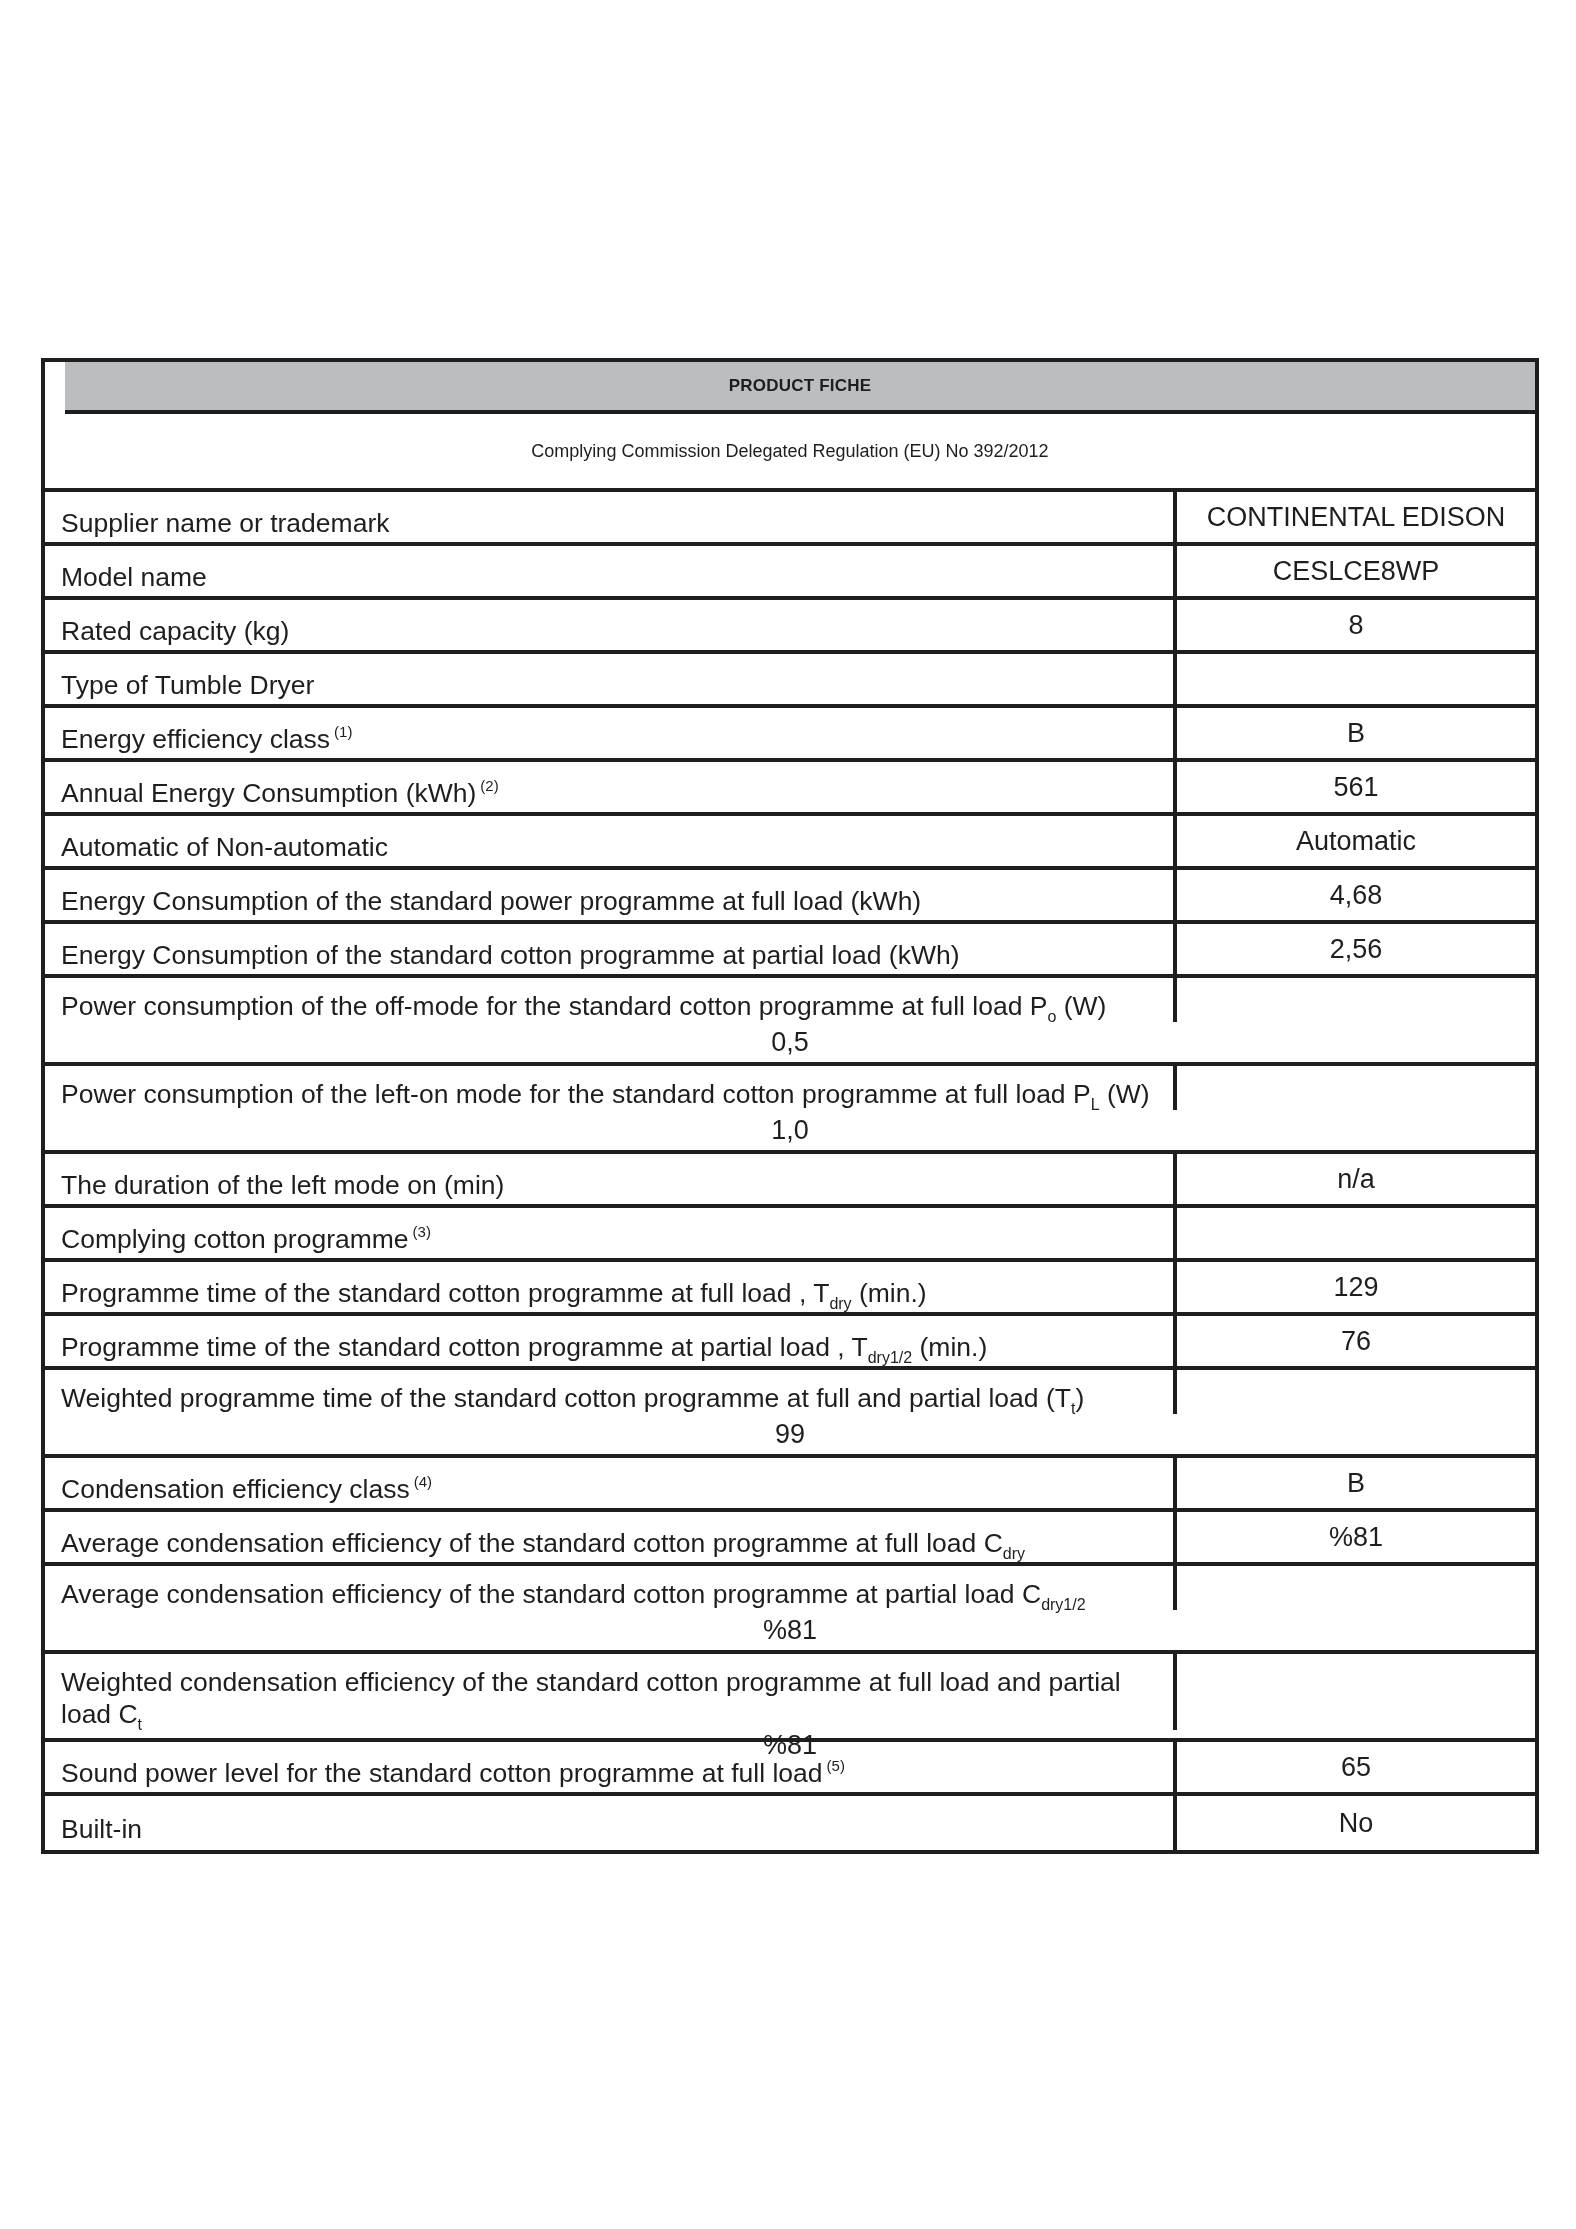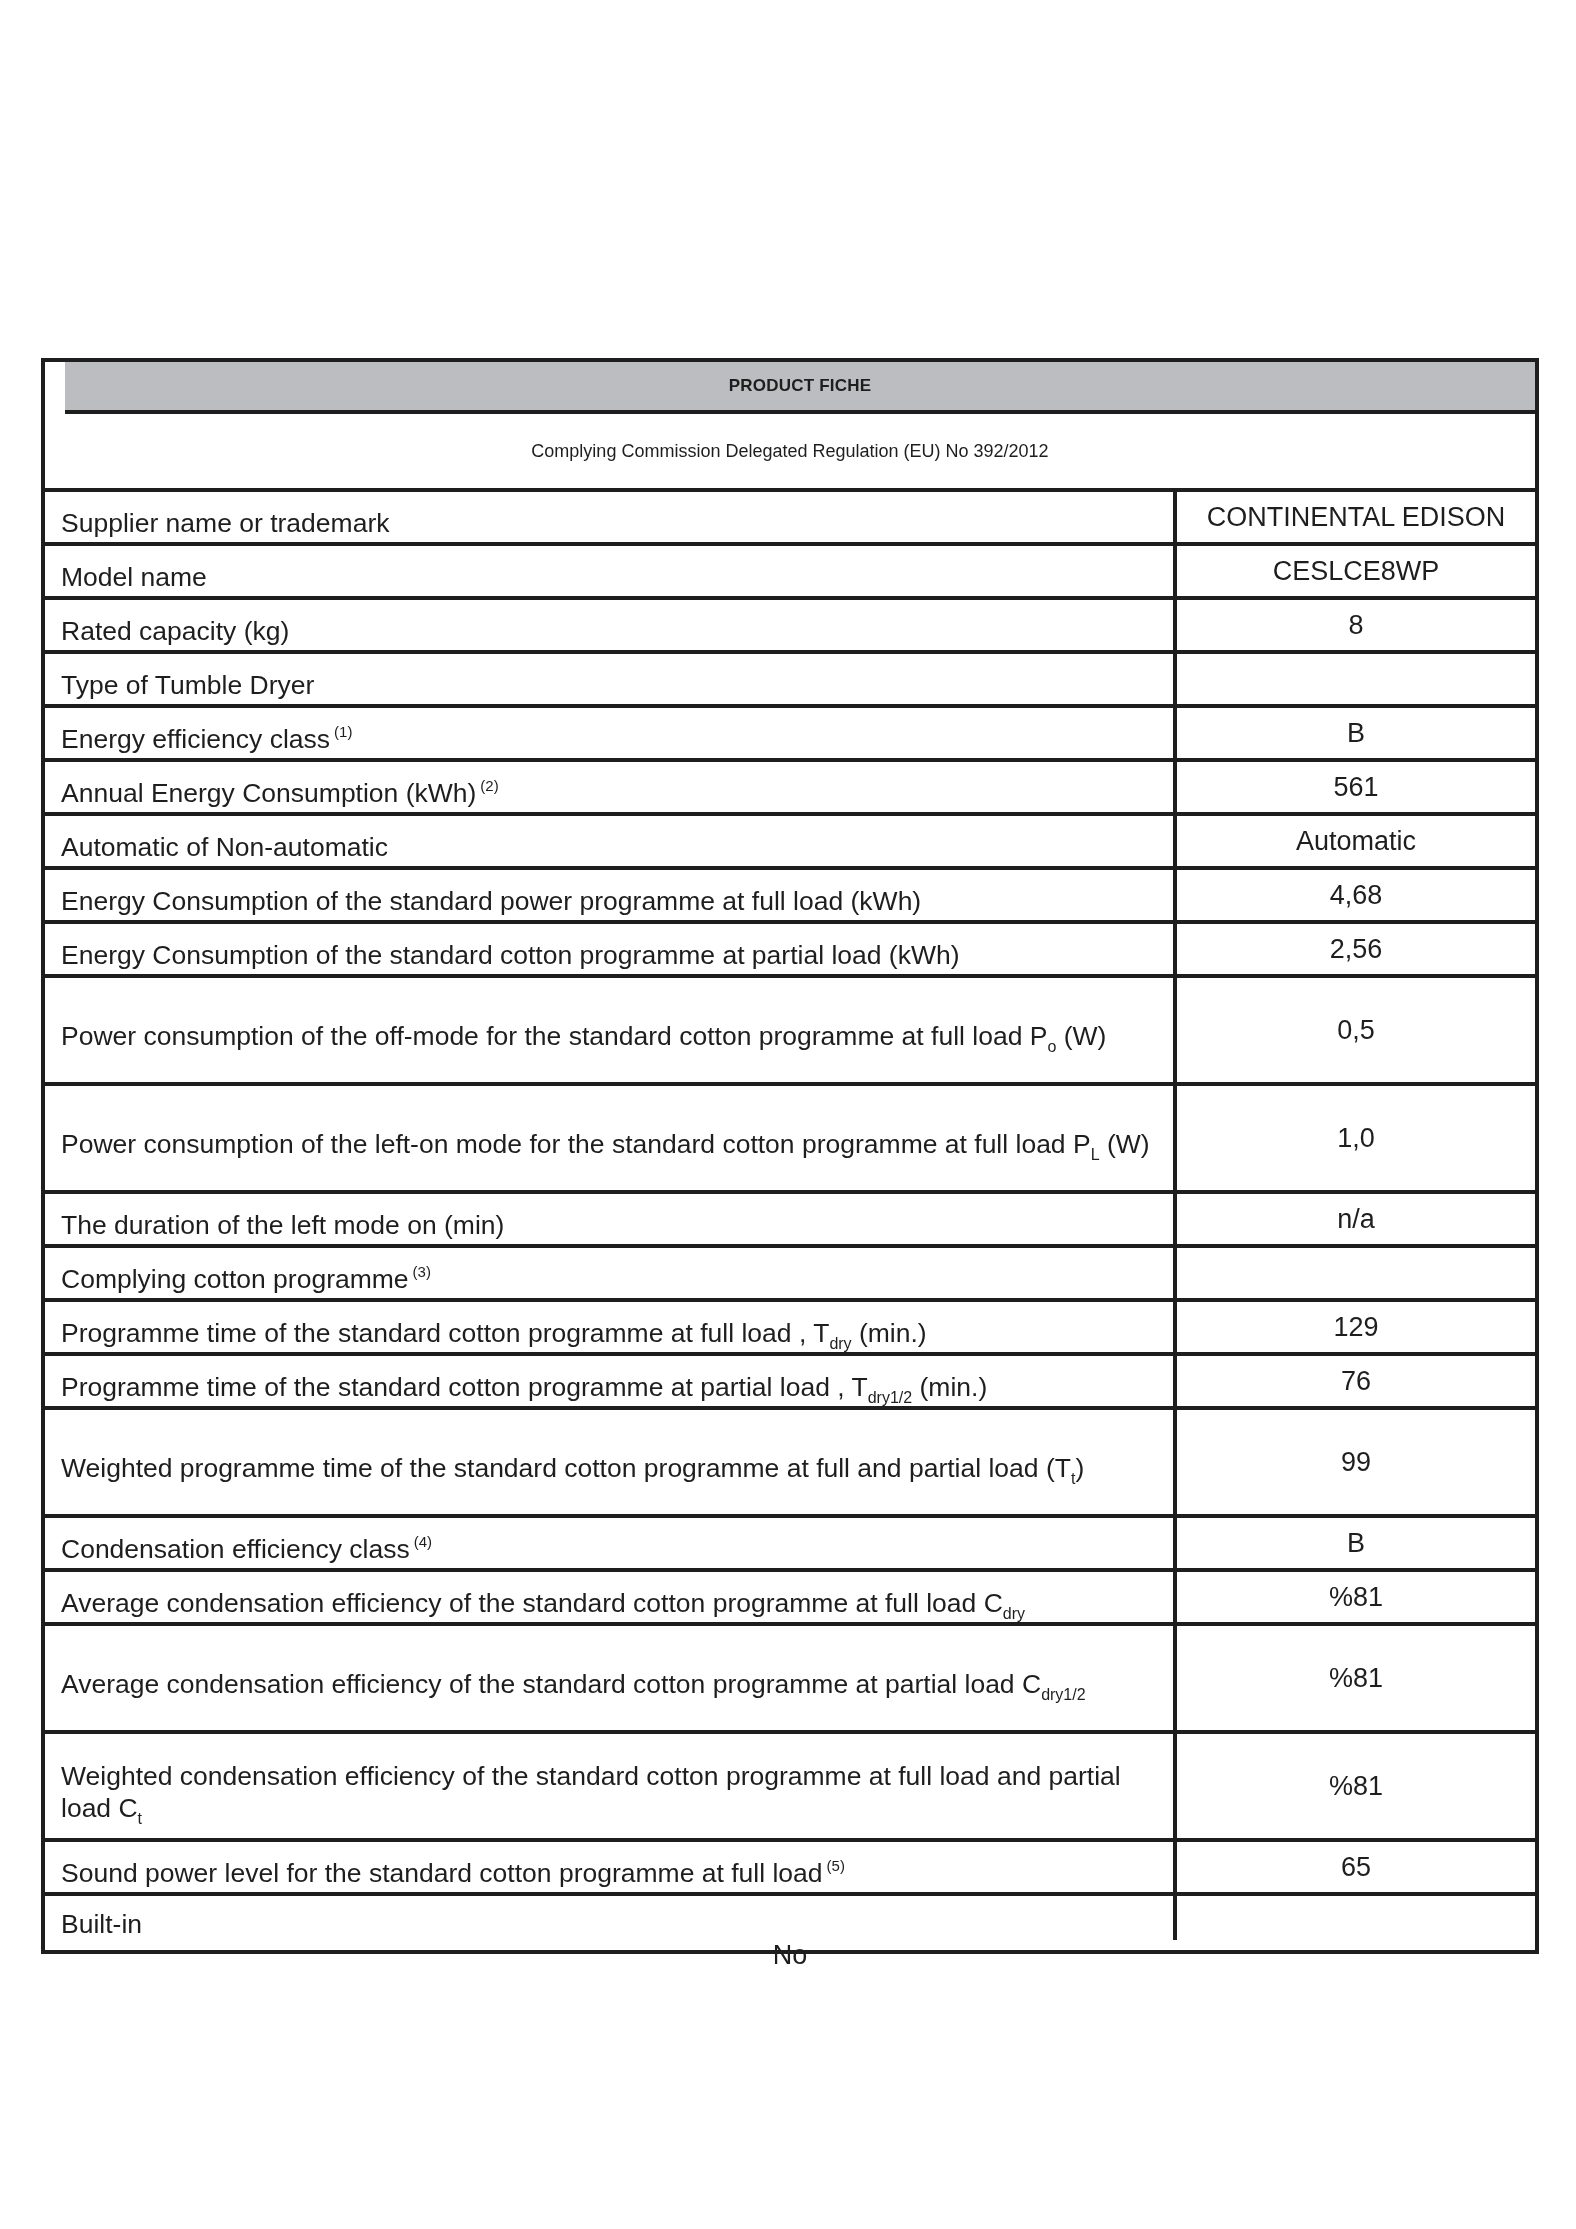--- a/index.html
+++ b/index.html
@@ -45,24 +45,23 @@
     font-size: 18px;
     box-sizing: border-box;
   }
   .row {
     display: flex;
     border-bottom: 4px solid #1e1e1e;
     box-sizing: border-box;
   }
   .row:last-child {
     border-bottom: none;
-    flex-direction: column;
   }
   .row.single { height: 54px; }
-  .row.double { height: 108px; }
+  .row.double { height: 88px; flex-direction: column; }
   .cell-label {
     width: 1132px;
     border-right: 4px solid #1e1e1e;
     box-sizing: border-box;
     padding: 12px 14px 0 16px;
     display: flex;
     align-items: center;
     font-size: 26.5px;
     line-height: 32px;
   }

